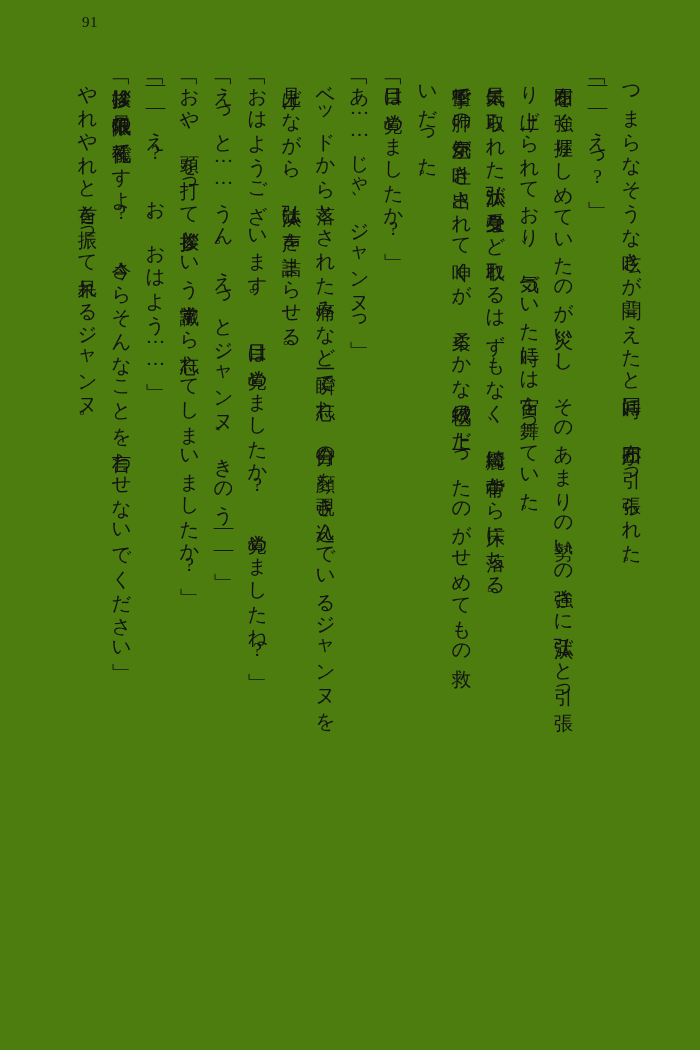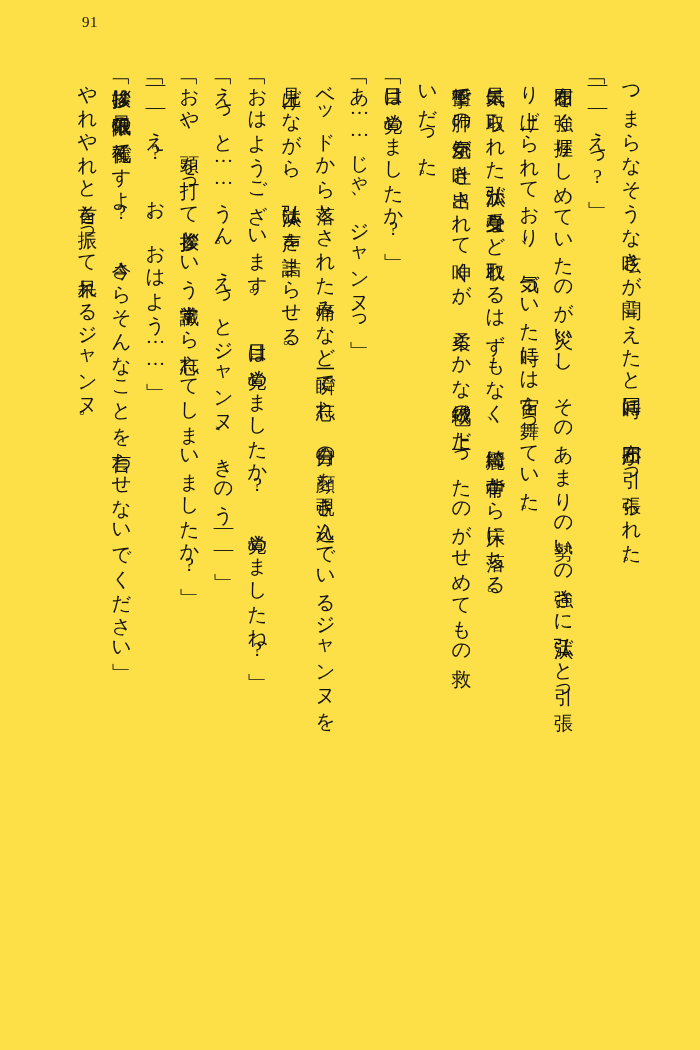--- a/index.html
+++ b/index.html
@@ -11,21 +11,21 @@
     width: 700px;
     height: 1050px;
     font-family: "Liberation Serif", "DejaVu Serif", serif;
     color: #111111;
     overflow: hidden;
   }
   .page {
     position: relative;
     width: 700px;
     height: 1050px;
-    background: #fde047;
+    background: #4d7c0f;
     box-sizing: border-box;
     padding-left: 40px;
   }
   .page-number {
     position: absolute;
     top: 14px;
     left: 82px;
     font-size: 15px;
     font-family: "Liberation Serif", "DejaVu Serif", serif;
     color: #111;

